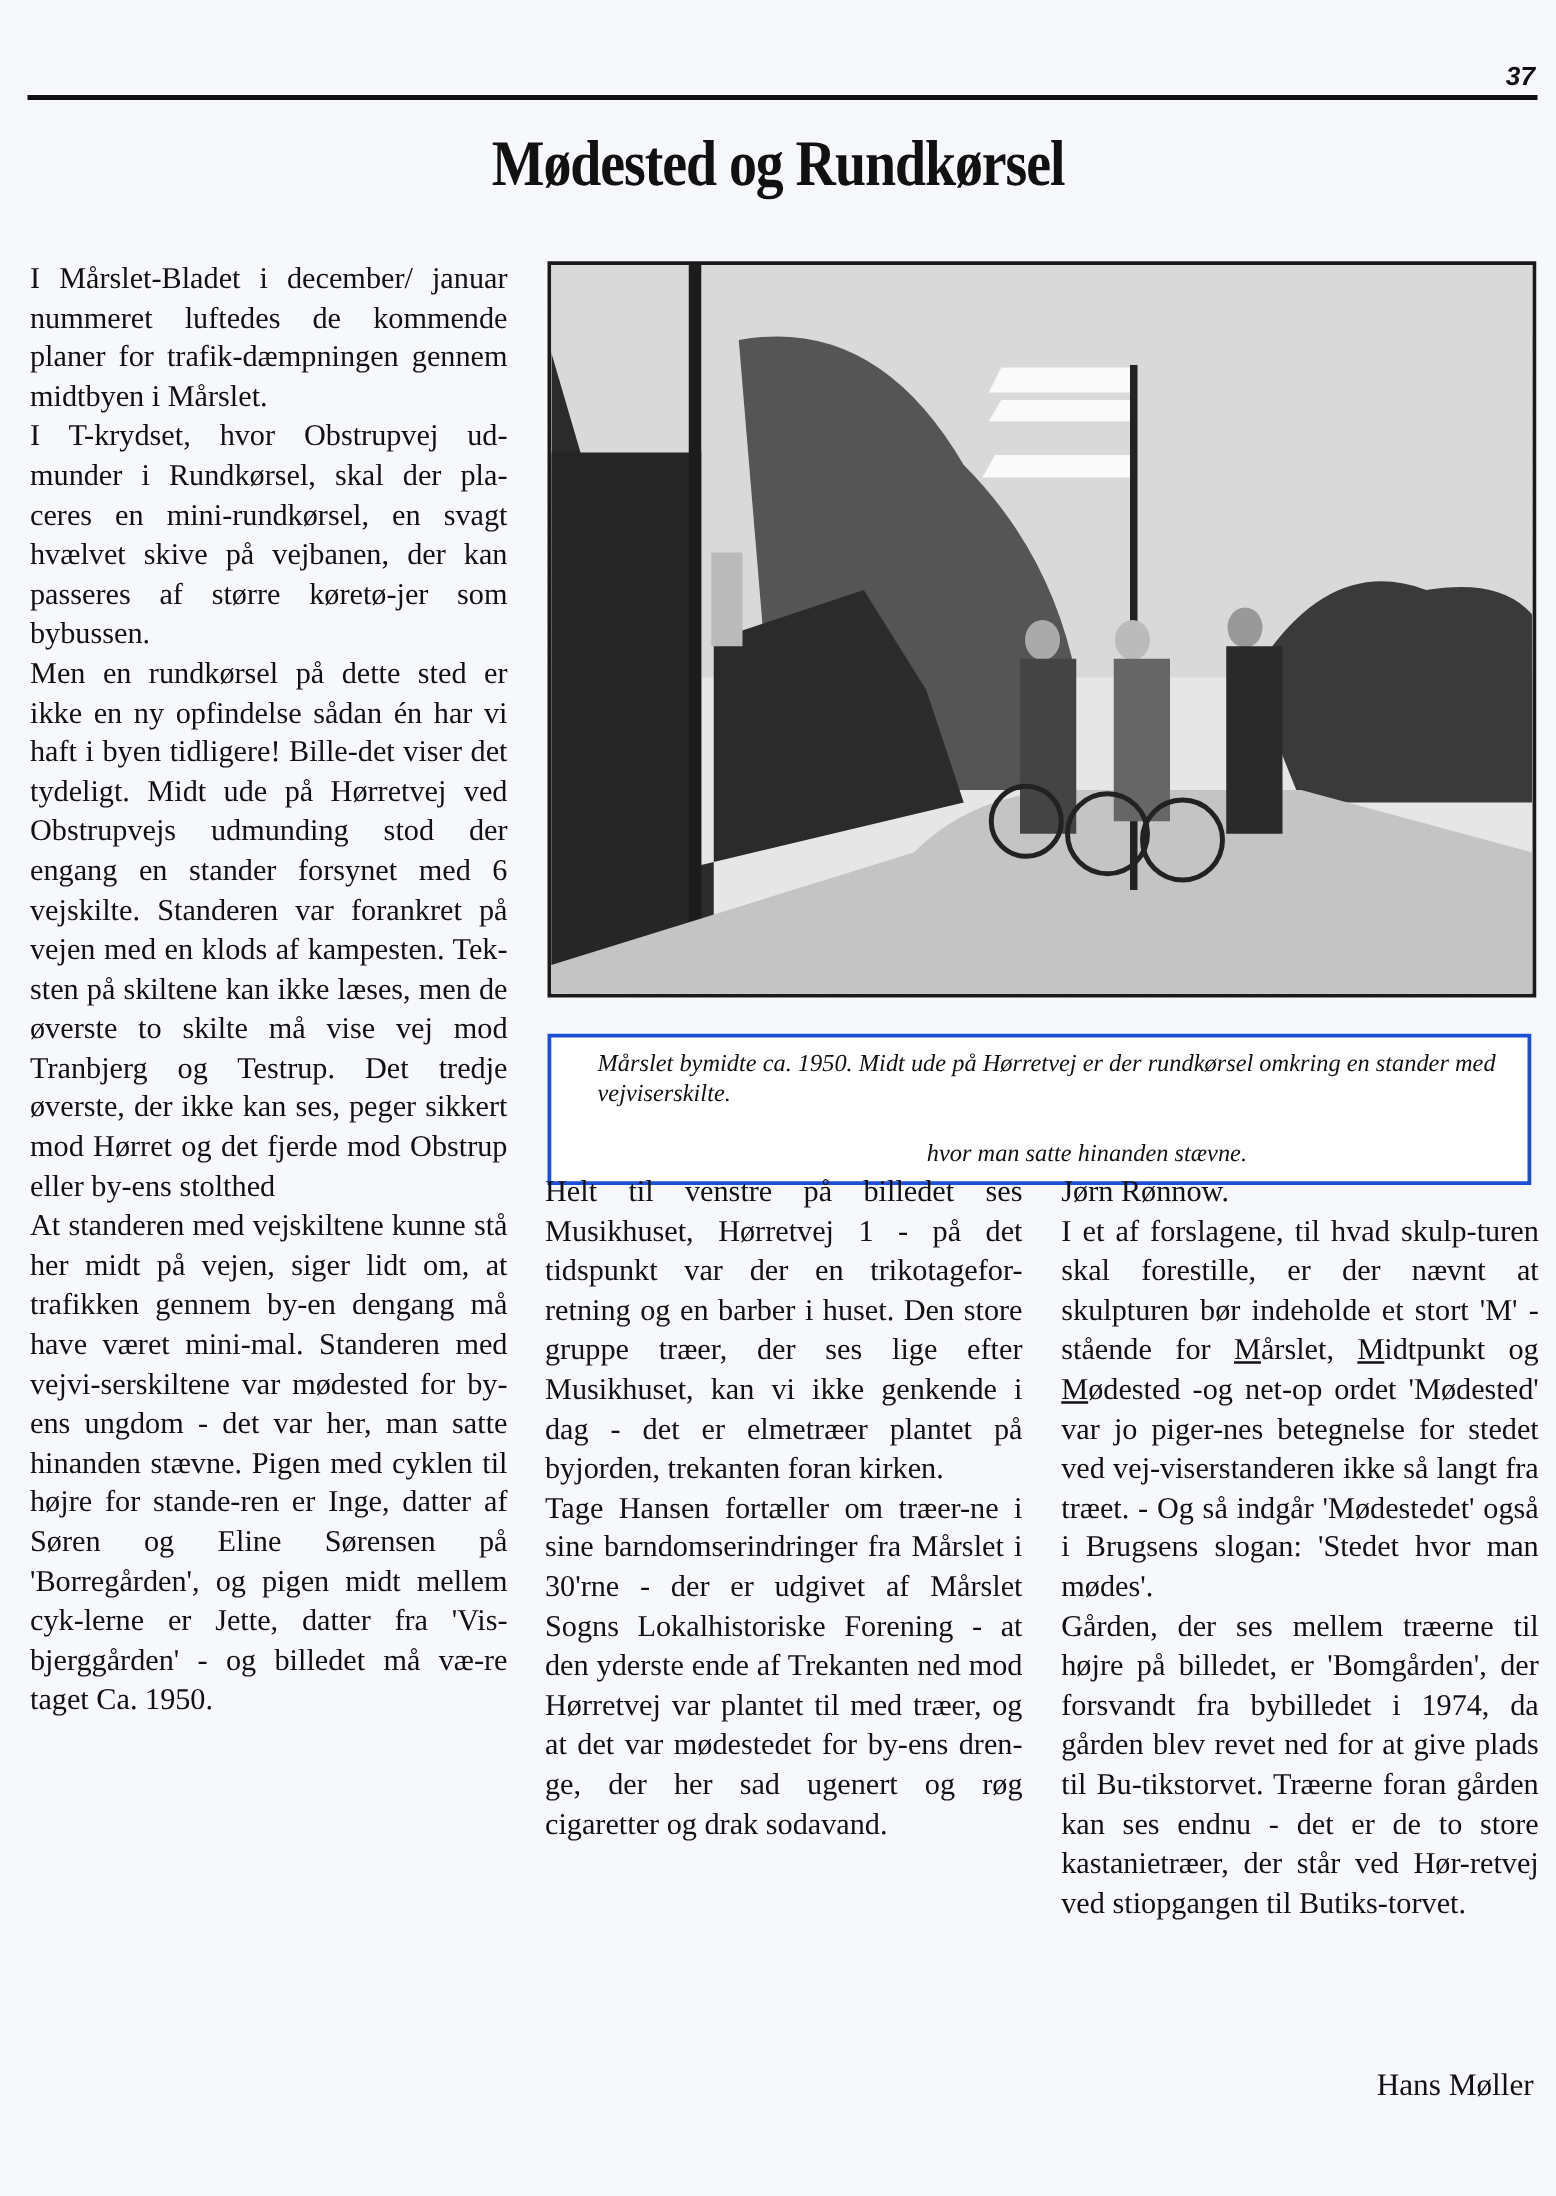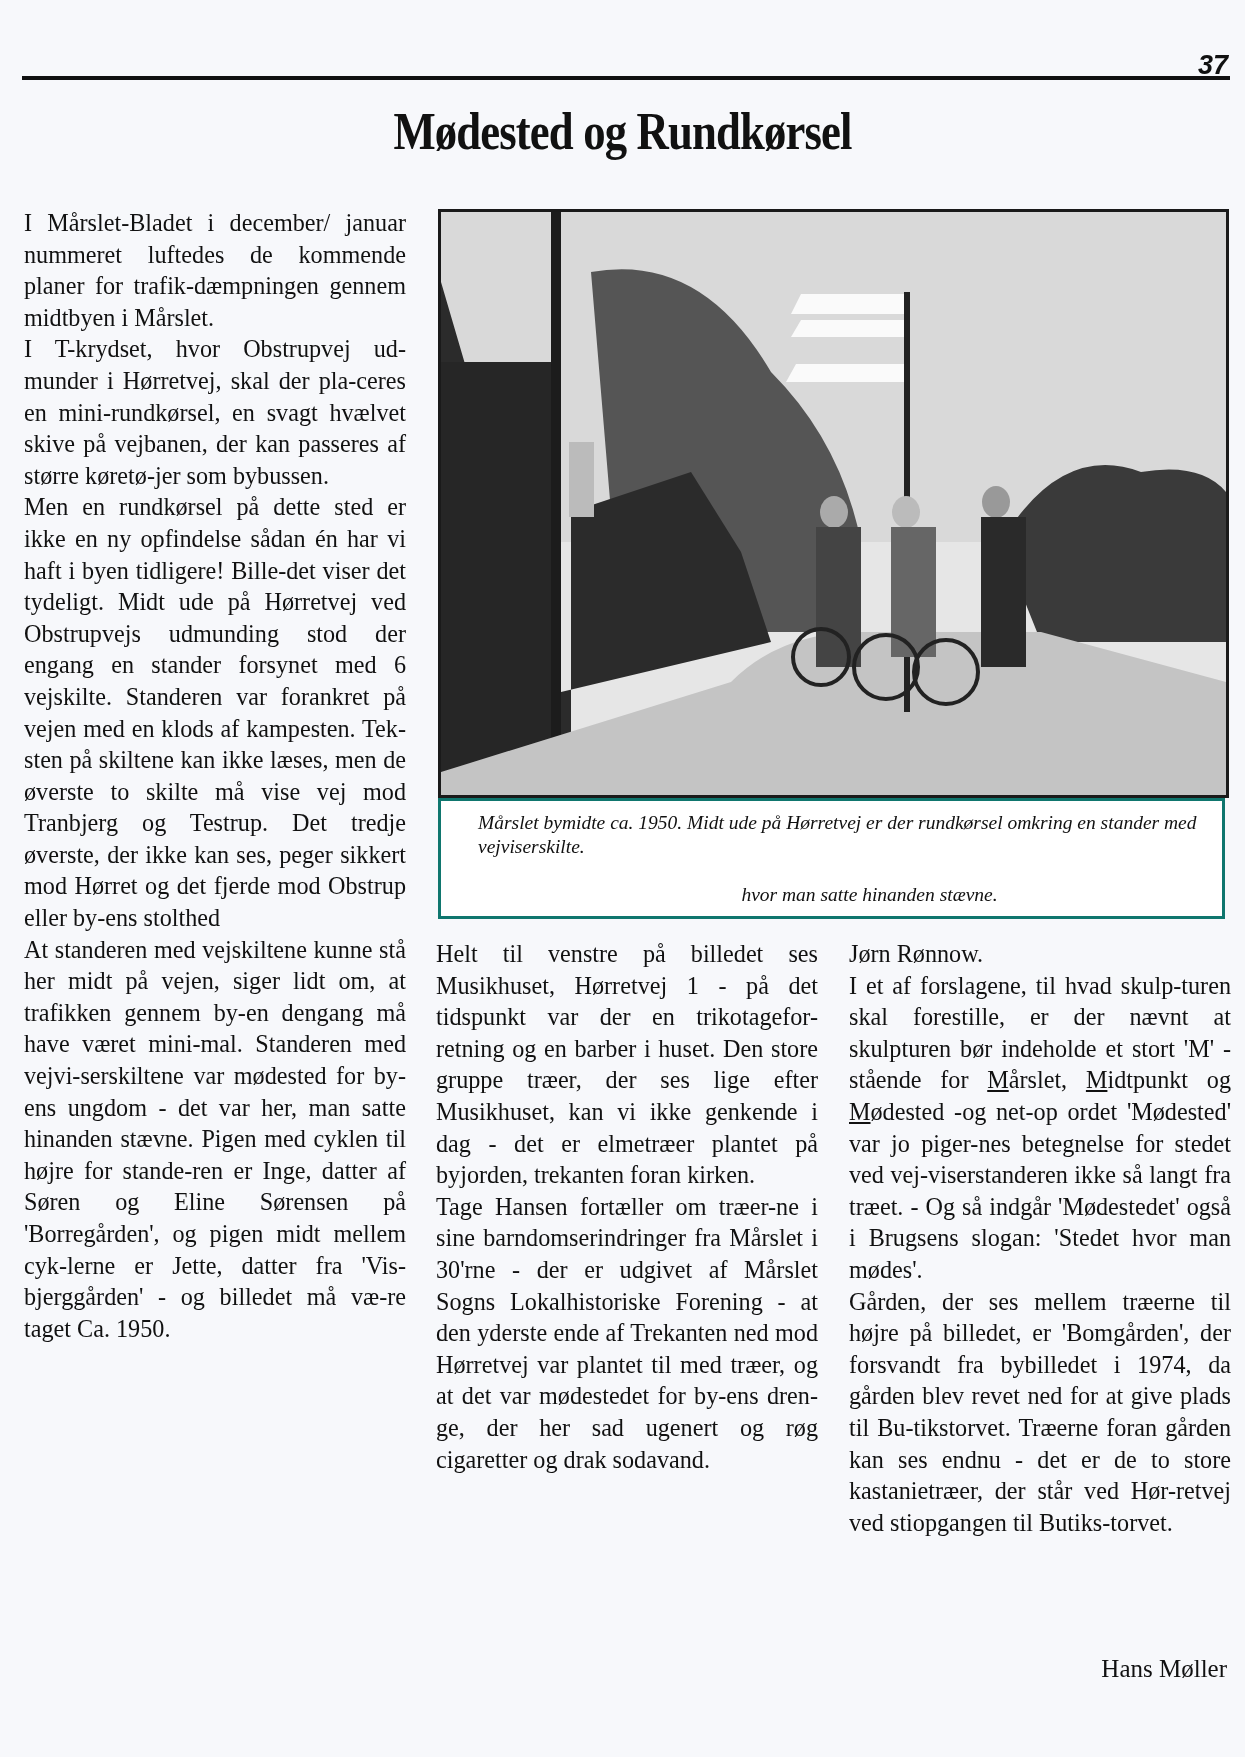--- a/index.html
+++ b/index.html
@@ -3,55 +3,55 @@
 <meta charset="utf-8">
 <style>
   html,body{margin:0;padding:0;}
   body{width:1245px;height:1757px;background:#f7f8fb;position:relative;overflow:hidden;
        font-family:"Liberation Serif","DejaVu Serif",serif;color:#111;}
   .header{position:absolute;left:22px;top:50px;width:1208px;height:30px;}
   .header .mast{position:absolute;left:0;width:100%;top:0;text-align:center;
        font-family:"Liberation Sans","DejaVu Sans",sans-serif;font-weight:bold;font-style:italic;
        font-size:21px;letter-spacing:0.5px;}
   .header .pageno{position:absolute;right:2px;top:0;font-family:"Liberation Sans","DejaVu Sans",sans-serif;
-       font-weight:bold;font-style:italic;font-size:27px;}
+       font-weight:bold;font-style:italic;font-size:21px;}
   .rule{position:absolute;left:22px;top:76px;width:1208px;height:4px;background:#111;}
   .title{position:absolute;left:0;width:1245px;top:102px;text-align:center;font-weight:bold;
        font-size:52px;letter-spacing:-1px;transform:scaleX(0.86);transform-origin:center;}
   .col{position:absolute;font-size:24.2px;line-height:31.6px;text-align:justify;}
   .col p{margin:0;}
   .col1{left:24px;top:207px;width:382px;}
   .col2{left:436px;top:938px;width:382px;}
   .col3{left:849px;top:938px;width:382px;}
   .photo{position:absolute;left:438px;top:209px;width:785px;height:583px;border:3px solid #1a1a1a;
        background:
         repeating-radial-gradient(circle at 1px 1px, rgba(0,0,0,0.18) 0 1px, transparent 1px 3px);
        overflow:hidden;}
   .photo svg{position:absolute;left:0;top:0;width:100%;height:100%;}
-  .caption{position:absolute;left:438px;top:798px;width:781px;height:115px;border:3px solid #0f766e;
+  .caption{position:absolute;left:438px;top:827px;width:781px;height:115px;border:3px solid #1d4ed8;
        background:#fff;font-style:italic;font-size:19.5px;line-height:24px;}
   .caption .l1{position:absolute;left:37px;top:10px;width:740px;}
   .caption .l3{position:absolute;left:0;width:100%;top:58px;text-align:center;}
   .caption .l4{position:absolute;left:0;width:100%;top:82px;text-align:center;padding-left:38px;}
   .signature{position:absolute;right:18px;top:1655px;font-size:25px;}
   u{text-decoration:underline;}
 </style>
 </head>
 <body>
 
 <div class="header">
   <div class="pageno">37</div>
 </div>
 <div class="rule"></div>
 
 <div class="title">Mødested og Rundkørsel</div>
 
 <div class="col col1">
   <p>I Mårslet-Bladet i december/ januar nummeret luftedes de kommende planer for trafik-dæmpningen gennem midtbyen i Mårslet.</p>
-  <p>I T-krydset, hvor Obstrupvej ud-munder i Hørretvej, skal der pla-ceres en mini-rundkørsel, en svagt hvælvet skive på vejbanen, der kan passeres af større køretø-jer som bybussen.</p>
+  <p>I T-krydset, hvor Obstrupvej ud-munder i Rundkørsel, skal der pla-ceres en mini-rundkørsel, en svagt hvælvet skive på vejbanen, der kan passeres af større køretø-jer som bybussen.</p>
   <p>Men en rundkørsel på dette sted er ikke en ny opfindelse sådan én har vi haft i byen tidligere! Bille-det viser det tydeligt. Midt ude på Hørretvej ved Obstrupvejs udmunding stod der engang en stander forsynet med 6 vejskilte. Standeren var forankret på vejen med en klods af kampesten. Tek-sten på skiltene kan ikke læses, men de øverste to skilte må vise vej mod Tranbjerg og Testrup. Det tredje øverste, der ikke kan ses, peger sikkert mod Hørret og det fjerde mod Obstrup eller by-ens stolthed</p>
   <p>At standeren med vejskiltene kunne stå her midt på vejen, siger lidt om, at trafikken gennem by-en dengang må have været mini-mal. Standeren med vejvi-serskiltene var mødested for by-ens ungdom - det var her, man satte hinanden stævne. Pigen med cyklen til højre for stande-ren er Inge, datter af Søren og Eline Sørensen på 'Borregården', og pigen midt mellem cyk-lerne er Jette, datter fra 'Vis-bjerggården' - og billedet må væ-re taget Ca. 1950.</p>
 </div>
 
 <div class="photo">
   <svg viewBox="0 0 785 583" preserveAspectRatio="none">
     <rect x="0" y="0" width="785" height="583" fill="#e6e6e6"></rect>
 
     <rect x="0" y="0" width="785" height="330" fill="#d9d9d9"></rect>
 

